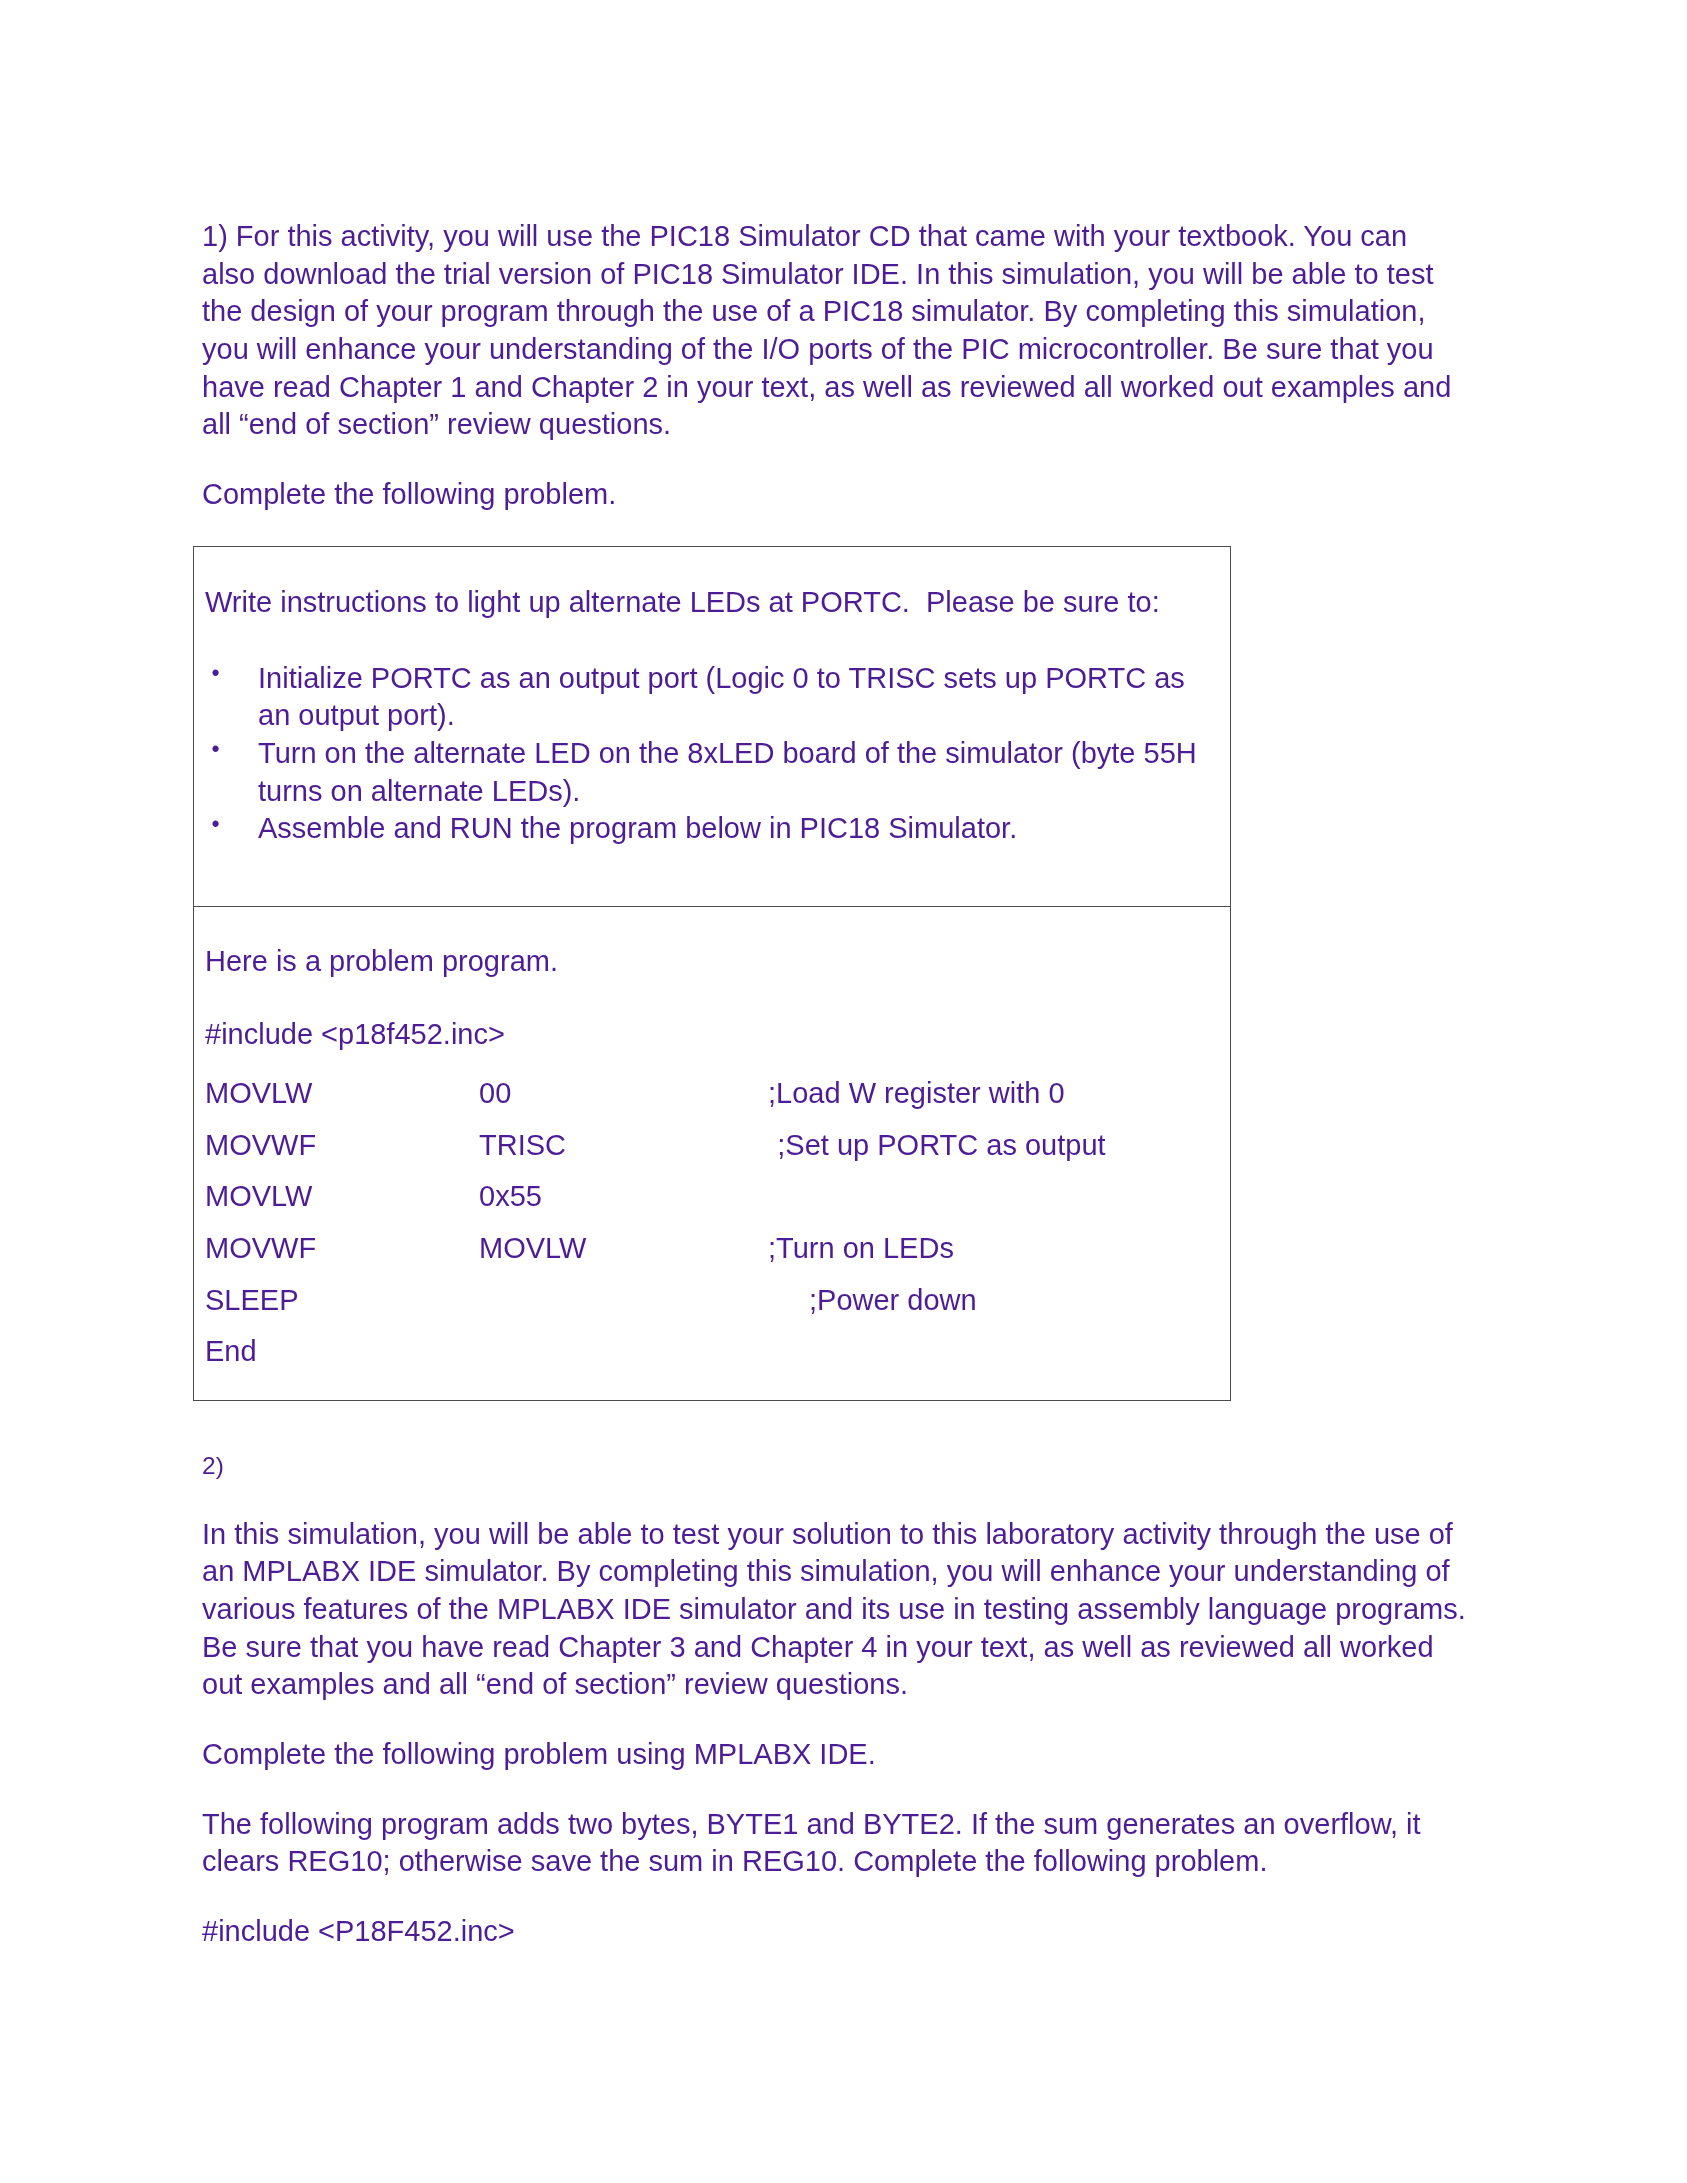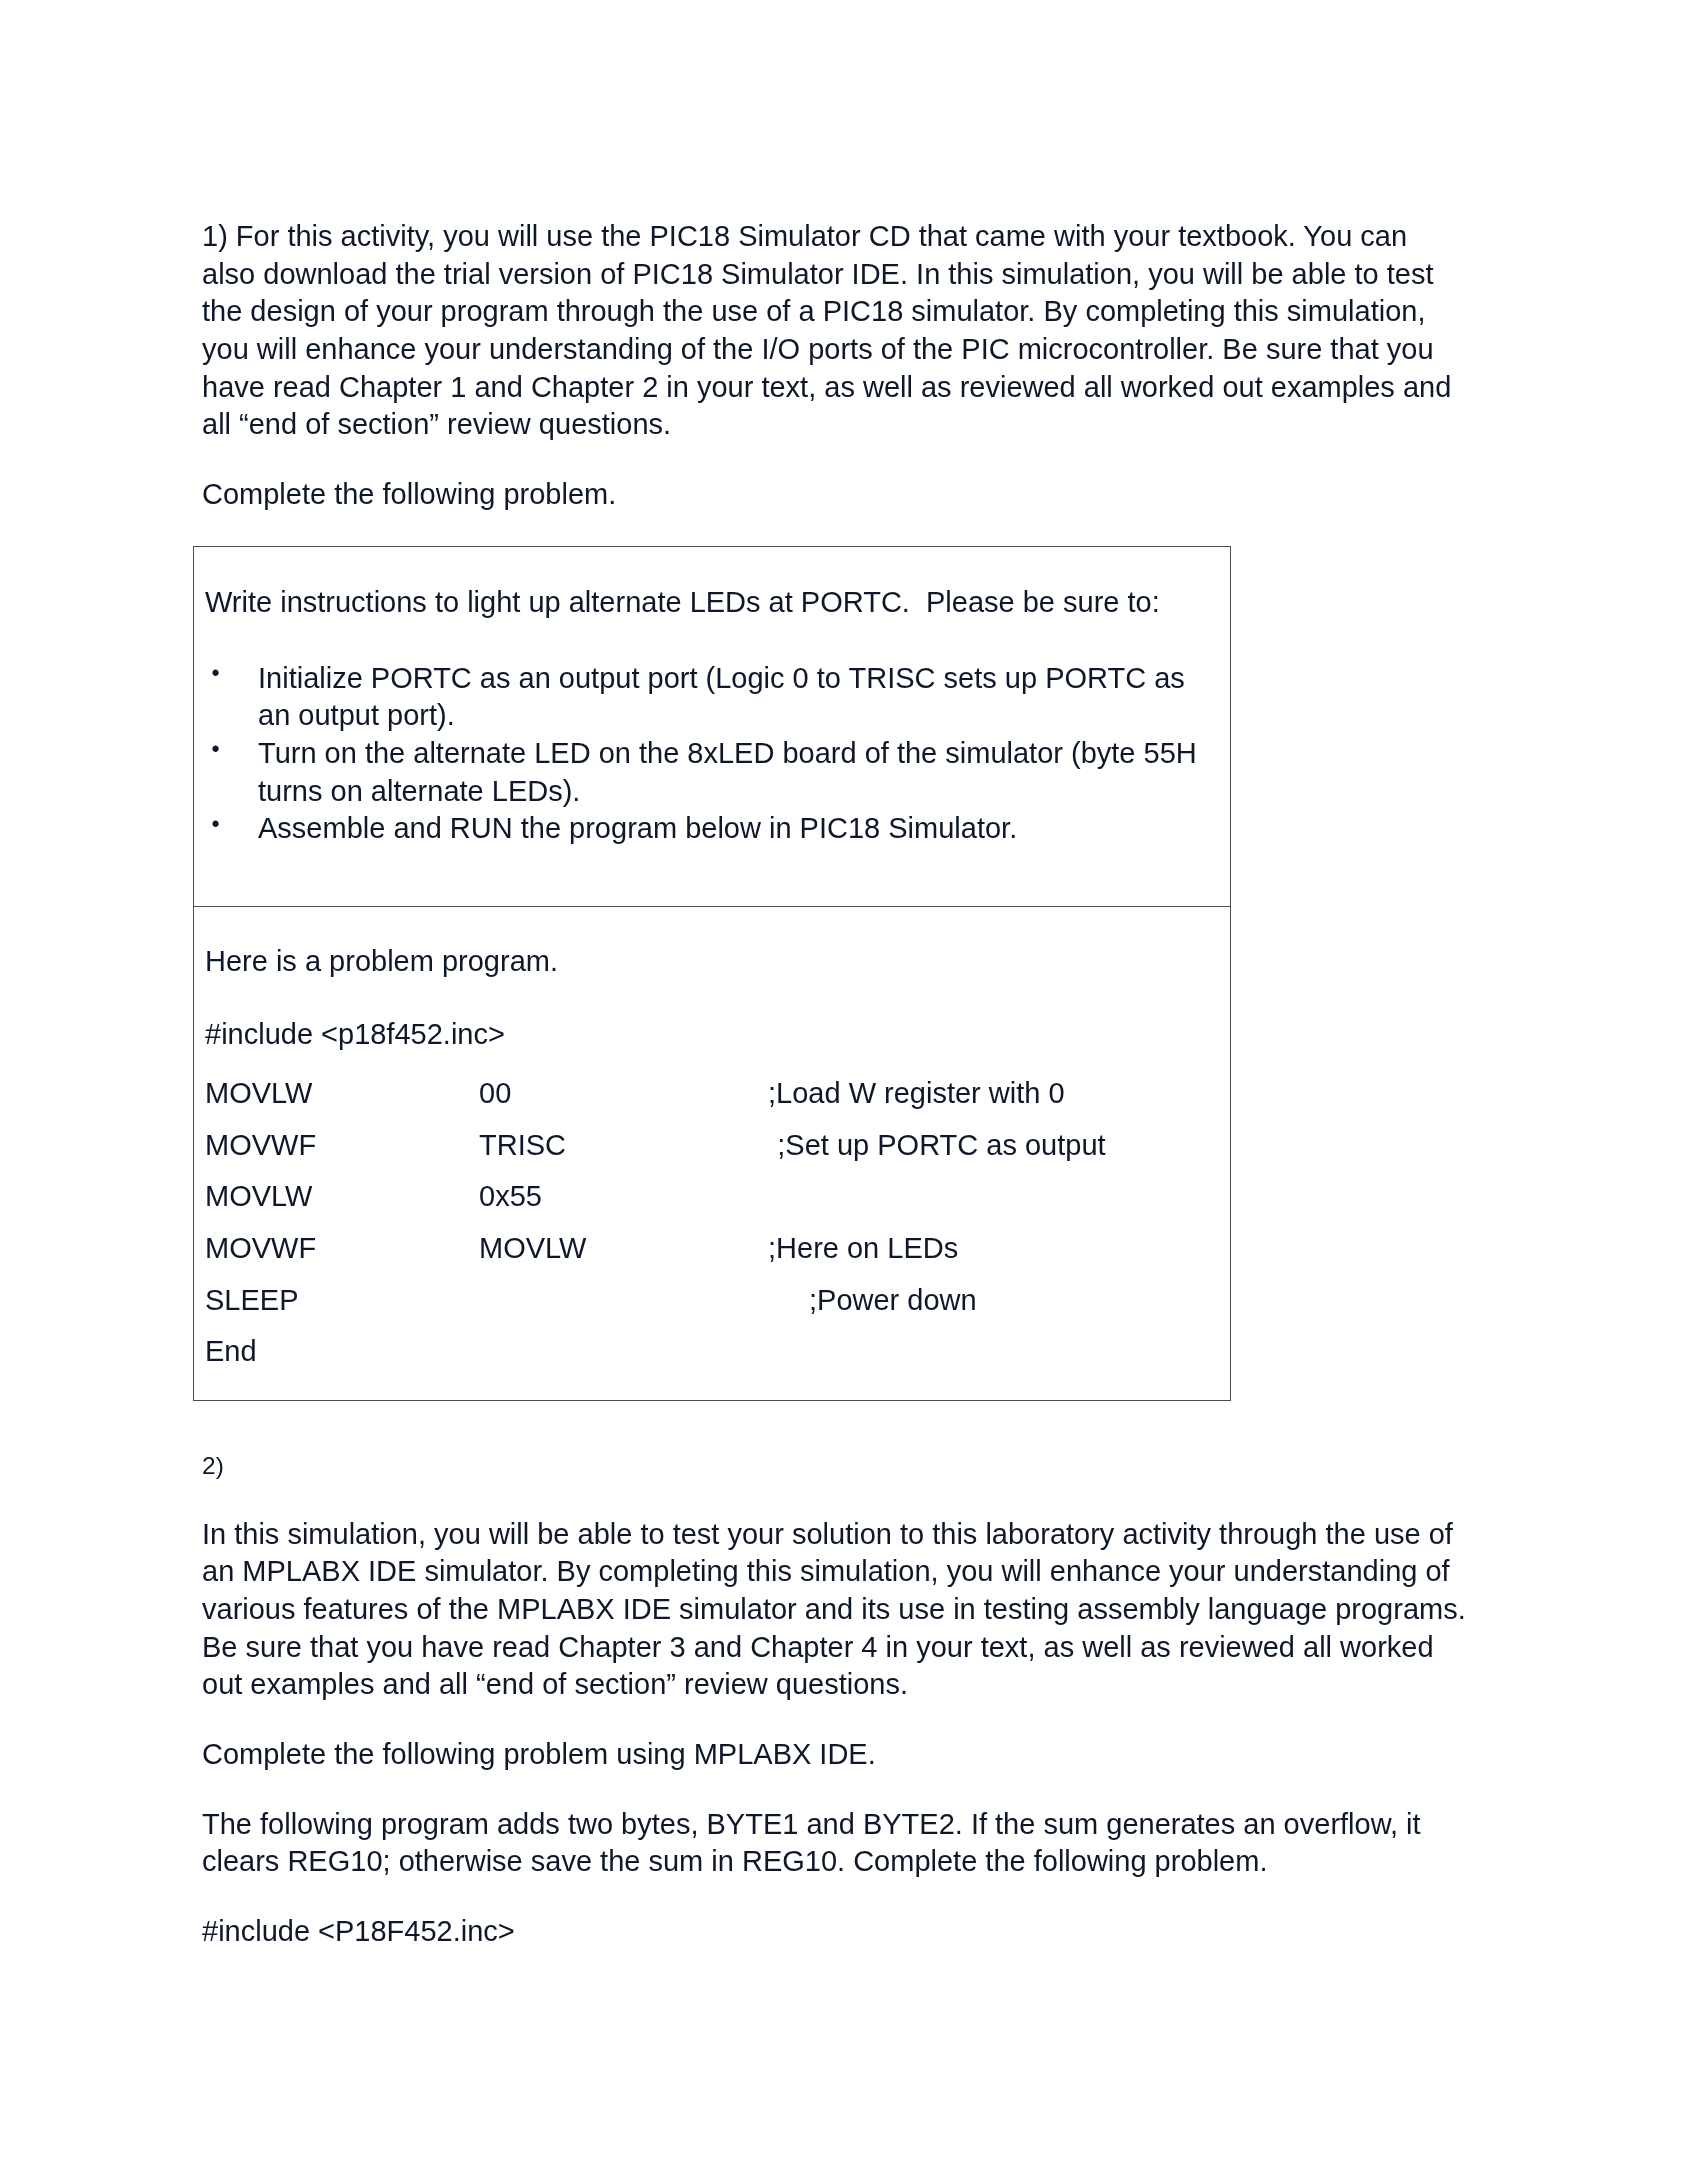--- a/index.html
+++ b/index.html
@@ -10,21 +10,21 @@
   .page {
     position: relative;
     width: 1687px;
     height: 2183px;
     background: #ffffff;
     box-sizing: border-box;
     padding: 218px 221px 0 202px;
     font-family: "Liberation Sans", "DejaVu Sans", sans-serif;
     font-size: 29px;
     line-height: 1.3;
-    color: #0f172a;
+    color: #4c1d95;
     overflow: hidden;
   }
   .para {
     margin: 0 0 32px 0;
   }
   .pre-wrap {
     white-space: pre-wrap;
   }
   .box {
     box-sizing: border-box;
@@ -130,21 +130,21 @@
         <span class="code-operand">TRISC</span>
         <span class="code-comment indent-slight">;Set up PORTC as output</span>
       </div>
       <div class="code-row">
         <span class="code-instruction">MOVLW</span>
         <span class="code-operand">0x55</span>
       </div>
       <div class="code-row">
         <span class="code-instruction">MOVWF</span>
         <span class="code-operand">MOVLW</span>
-        <span class="code-comment">;Here on LEDs</span>
+        <span class="code-comment">;Turn on LEDs</span>
       </div>
       <div class="code-row">
         <span class="code-instruction">SLEEP</span>
         <span class="code-operand"></span>
         <span class="code-comment indent-more">;Power down</span>
       </div>
       <div class="code-row">
         <span class="code-instruction">End</span>
         <span class="code-operand"></span>
         <span class="code-comment"></span>

